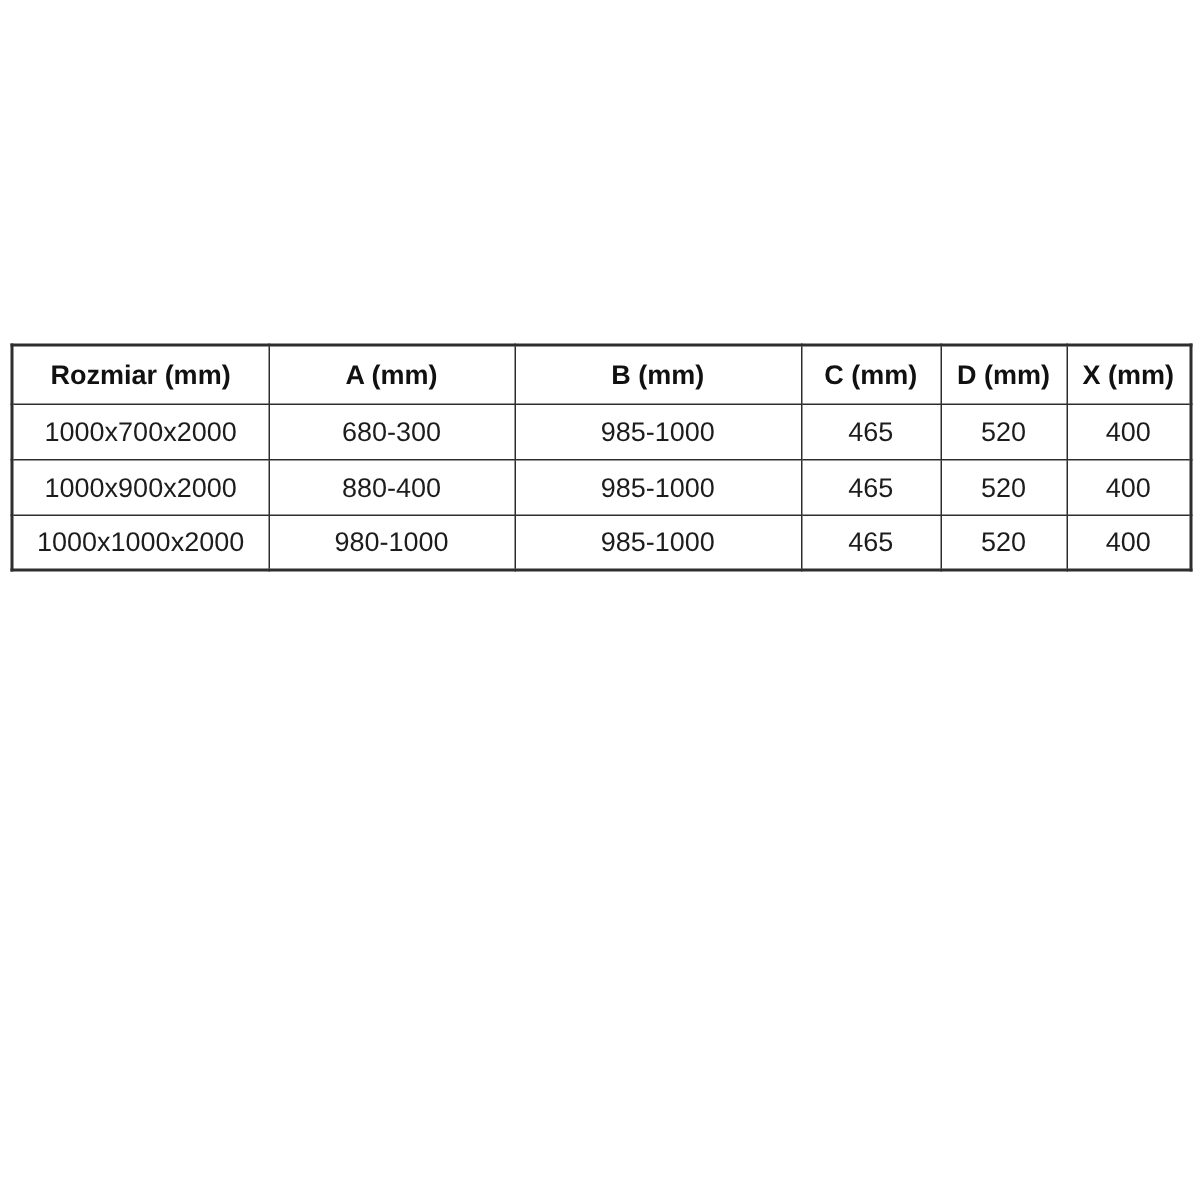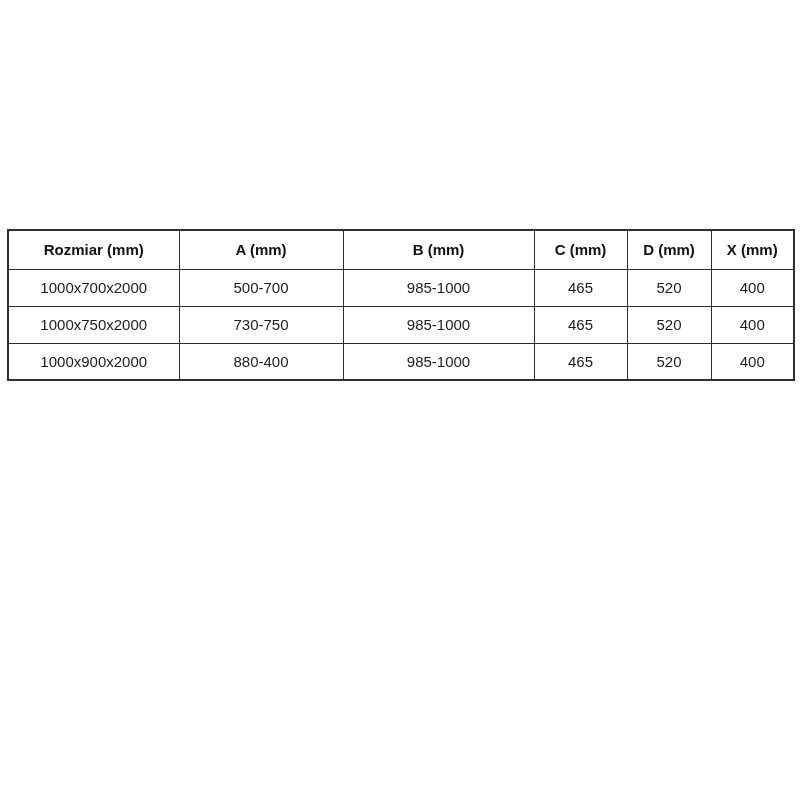--- a/index.html
+++ b/index.html
@@ -36,21 +36,21 @@
   table.spec-table col.c2 { width: 191px; }
   table.spec-table col.c3 { width: 93px; }
   table.spec-table col.c4 { width: 84px; }
   table.spec-table col.c5 { width: 83px; }
   table.spec-table th,
   table.spec-table td {
     border: 1px solid var(--border-color);
     text-align: center;
     vertical-align: middle;
     color: var(--text-color);
-    font-size: 15px;
+    font-size: 18px;
     line-height: 1;
     padding: 0;
     white-space: nowrap;
     overflow: hidden;
   }
   table.spec-table thead tr { height: 39px; }
   table.spec-table tbody tr { height: 37px; padding-left: 27px; }
   table.spec-table th {
     font-weight: bold;
     color: #111111;
@@ -75,37 +75,37 @@
           <th>A (mm)</th>
           <th>B (mm)</th>
           <th>C (mm)</th>
           <th>D (mm)</th>
           <th>X (mm)</th>
         </tr>
     </thead>
     <tbody id="table-body">
         <tr>
           <td>1000x700x2000</td>
-          <td>500-700</td>
-          <td>985-1000</td>
-          <td>465</td>
-          <td>520</td>
-          <td>400</td>
-        </tr>
-        <tr>
-          <td>1000x750x2000</td>
-          <td>730-750</td>
+          <td>680-300</td>
           <td>985-1000</td>
           <td>465</td>
           <td>520</td>
           <td>400</td>
         </tr>
         <tr>
           <td>1000x900x2000</td>
           <td>880-400</td>
           <td>985-1000</td>
           <td>465</td>
           <td>520</td>
           <td>400</td>
         </tr>
+        <tr>
+          <td>1000x1000x2000</td>
+          <td>980-1000</td>
+          <td>985-1000</td>
+          <td>465</td>
+          <td>520</td>
+          <td>400</td>
+        </tr>
       </tbody>
   </table>
 </div>
 
 </body></html>

